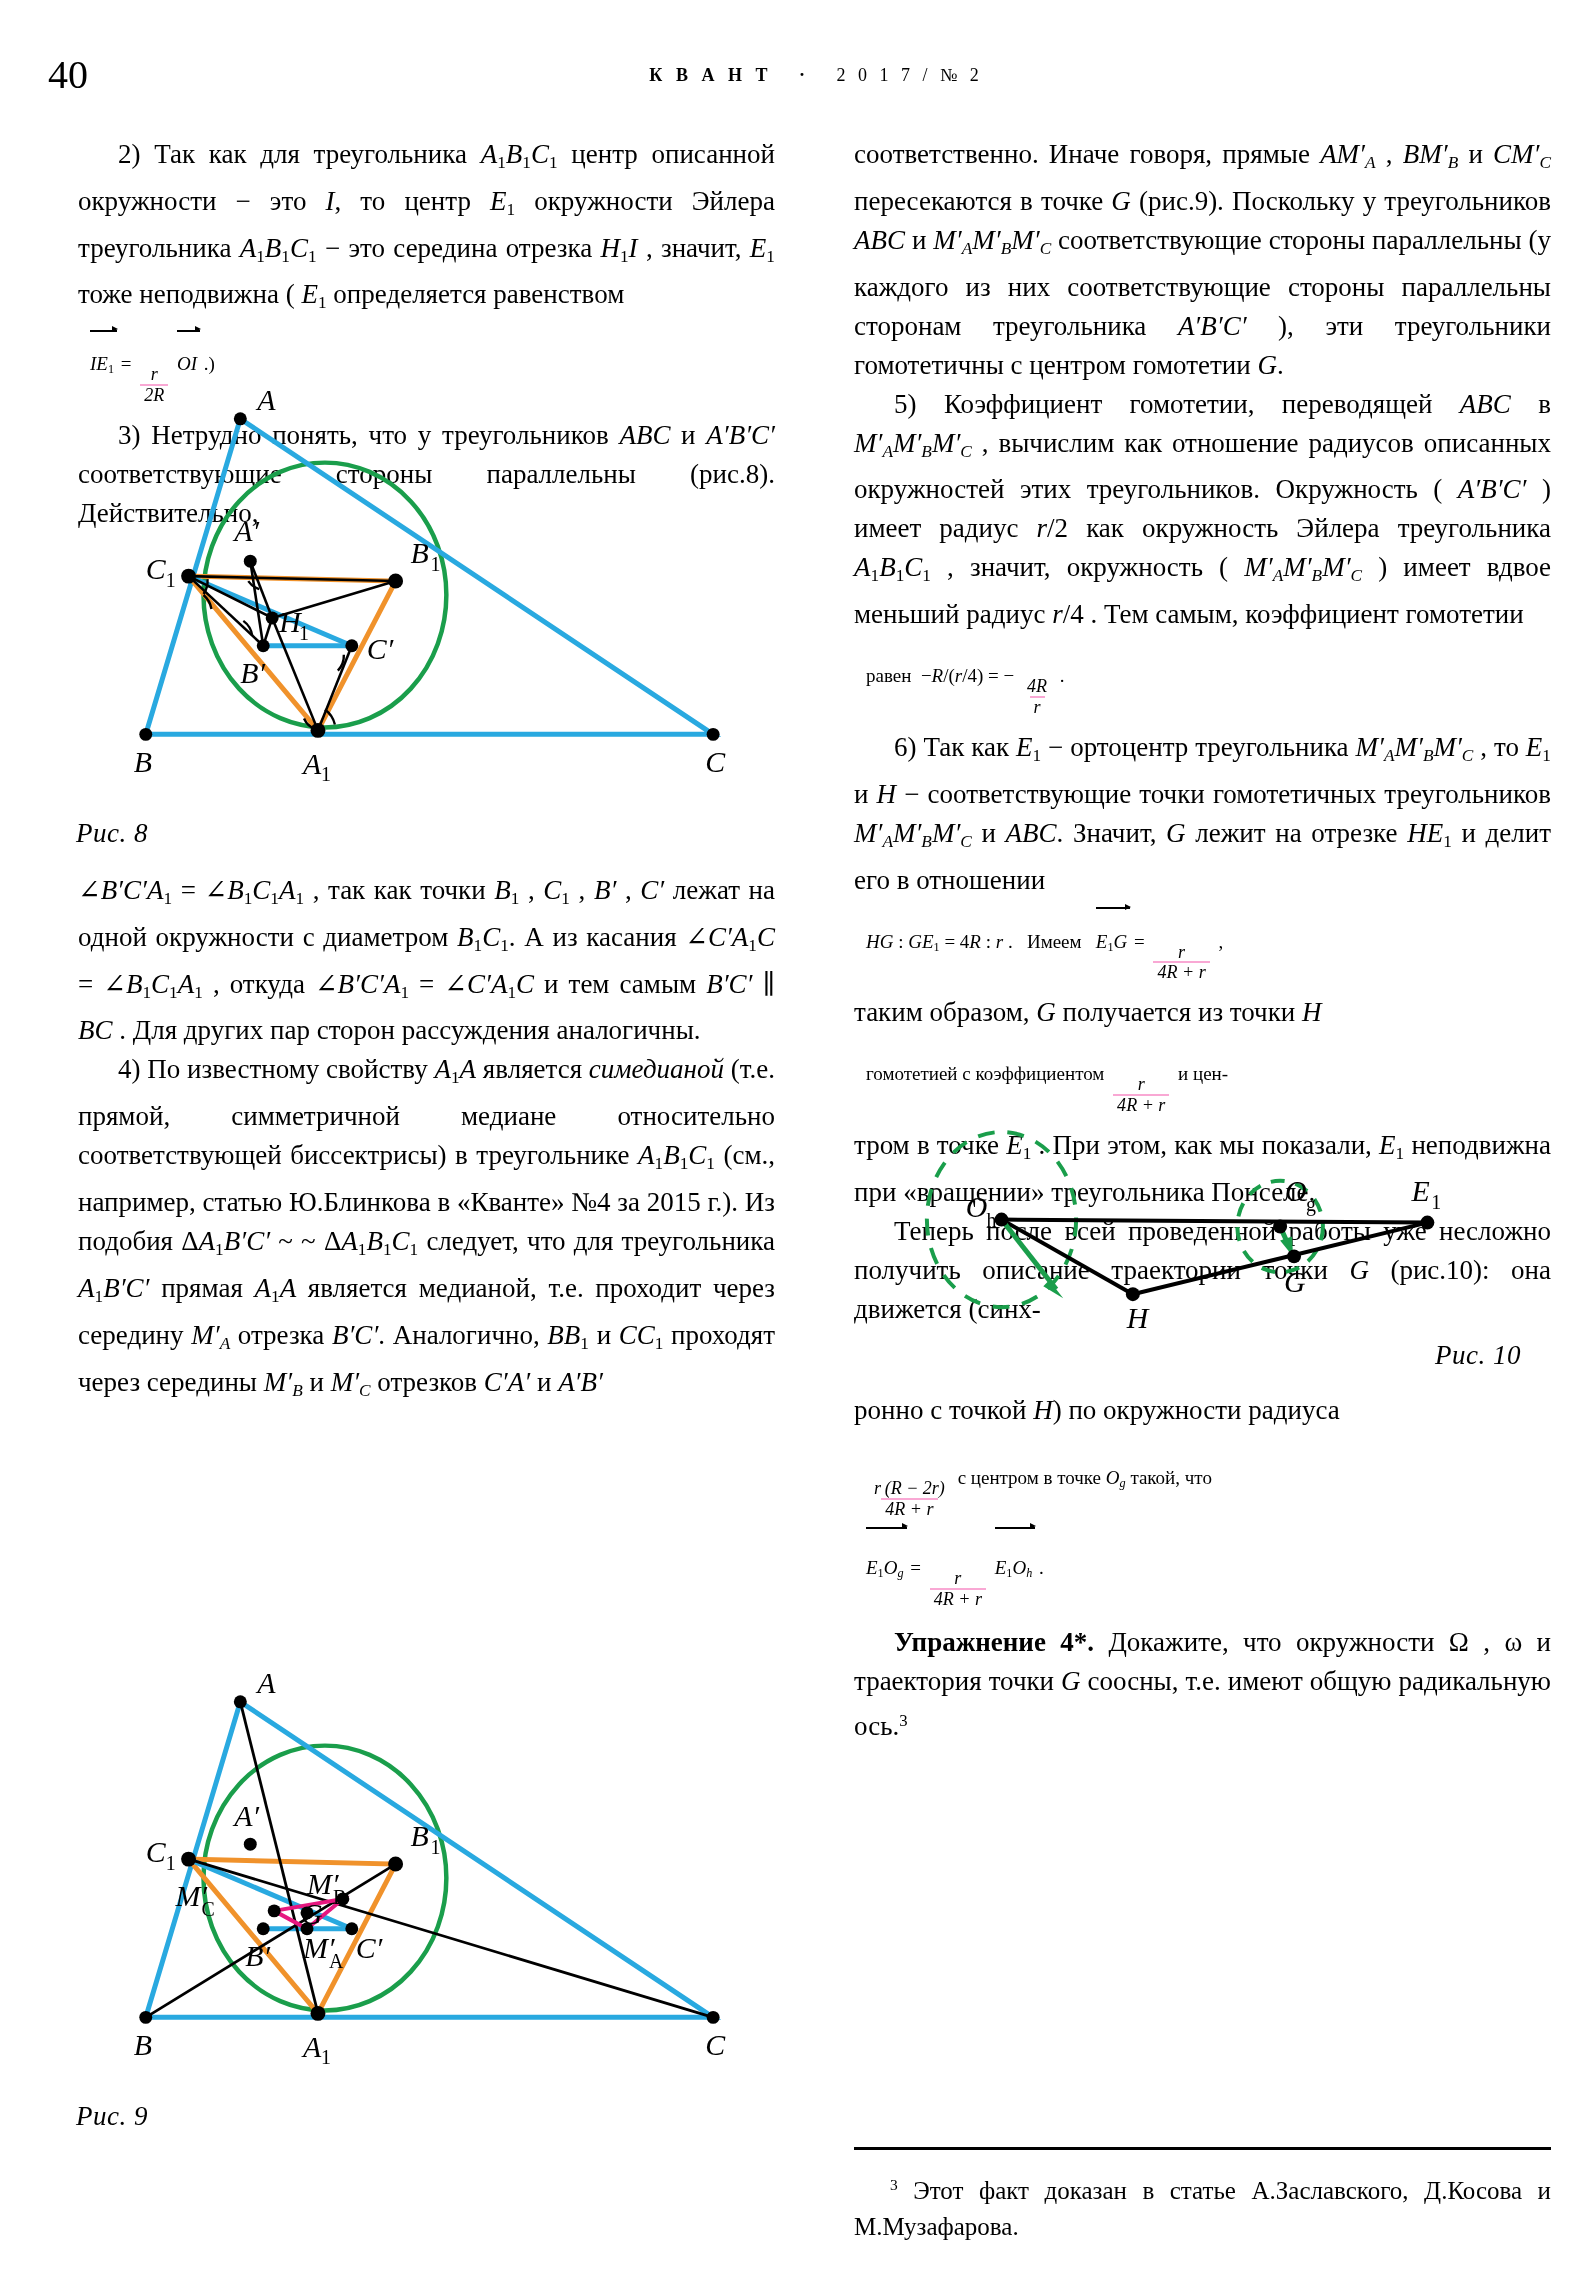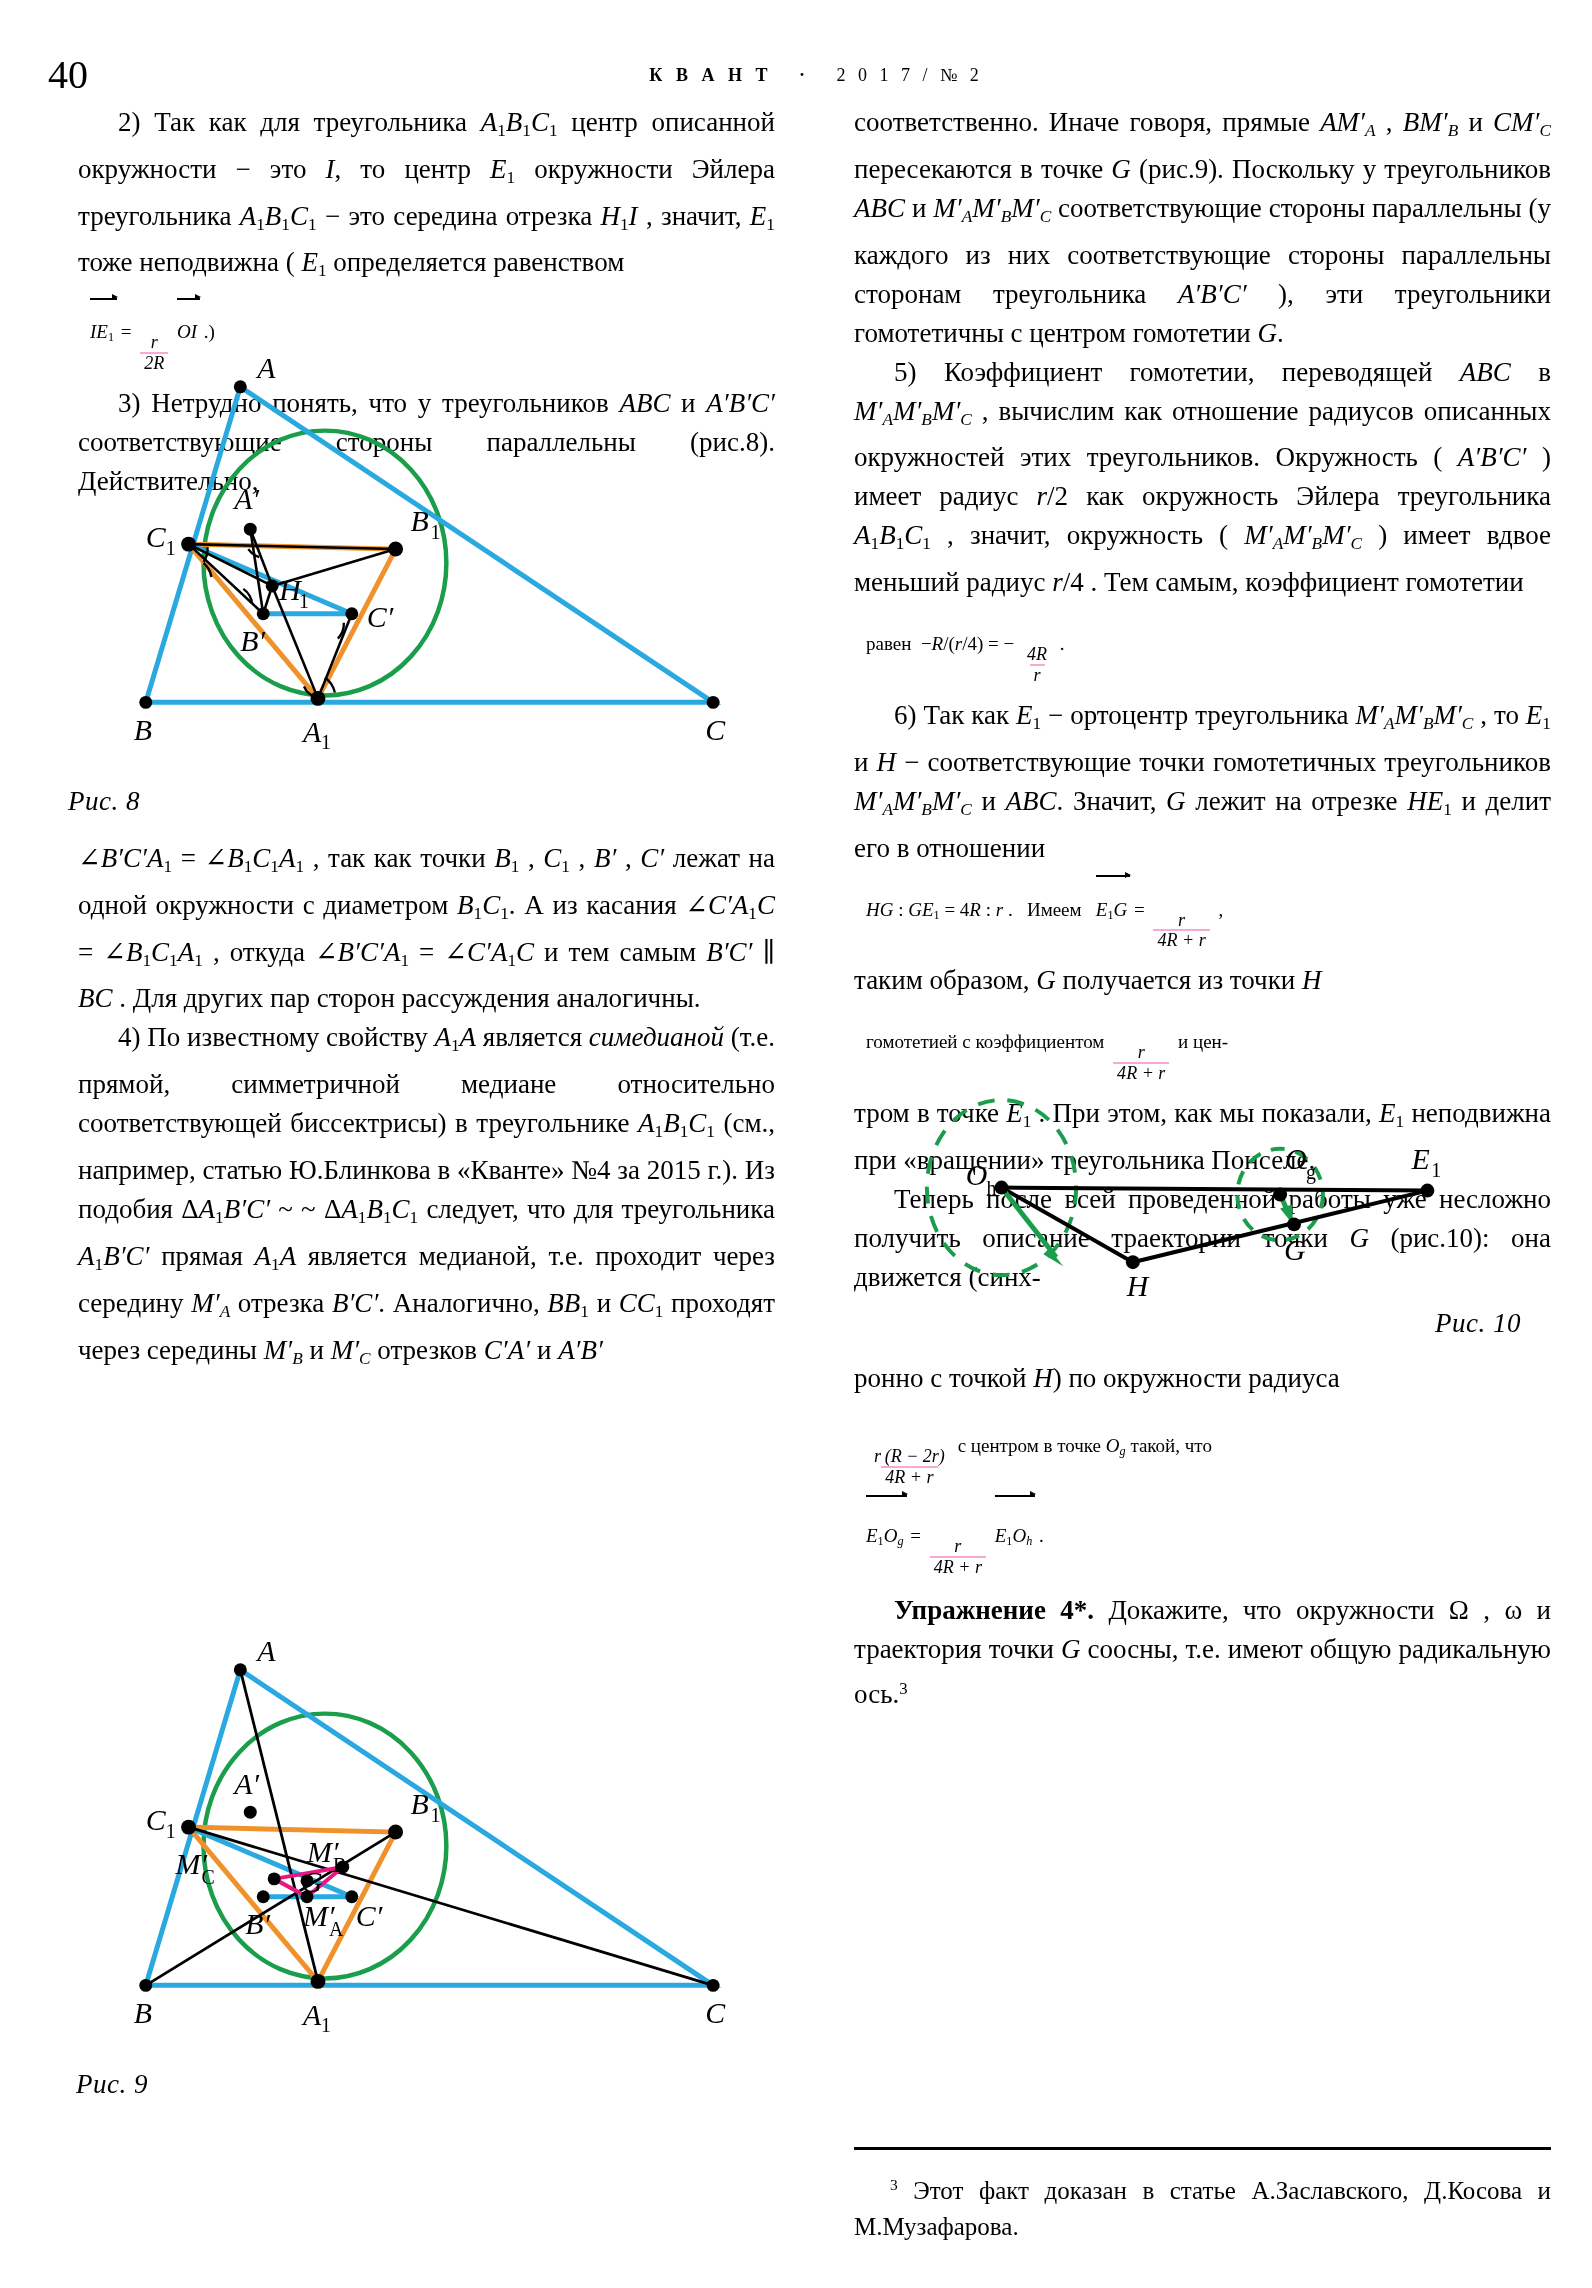--- a/index.html
+++ b/index.html
@@ -46,21 +46,21 @@
     font-weight: bold;
     padding-left: 40px;
     box-sizing: border-box;
   }
   .running-head .rh-sep { font-weight: bold; }
   .running-head .rh-year { font-weight: normal; letter-spacing: 4px; }
 
   
   .col {
     position: absolute;
-    top: 103px;
+    top: 135px;
     width: 697px;
   }
   .col-left  { left: 78px; }
   .col-right { left: 854px; }
 
   p.tx {
     margin: 0 0 0 0;
     font-size: 27px;
     line-height: 39px;
     text-align: justify;
@@ -262,21 +262,21 @@
         <text class="lbl" x="344" y="180">B</text>
         <text class="lbl-sub" x="364" y="188">1</text>
         <text class="lbl" x="78" y="196">C</text>
         <text class="lbl-sub" x="98" y="204">1</text>
         <text class="lbl" x="167" y="158">A′</text>
         <text class="lbl" x="173" y="300">B′</text>
         <text class="lbl" x="300" y="276">C′</text>
         <text class="lbl" x="212" y="249">H</text>
         <text class="lbl-sub" x="232" y="257">1</text>
       </svg>
-      <div class="figcap" style="margin-top:6px; ">Рис. 8</div>
+      <div class="figcap" style="margin-top:6px; margin-left:8px;">Рис. 8</div>
     </div>
 
     <div style="position:absolute; left:0; top:736px; width:697px;">
       <p class="tx cont">
         ∠<span class="mi">B′C′A</span><sub>1</sub> = ∠<span class="mi">B</span><sub>1</sub><span class="mi">C</span><sub>1</sub><span class="mi">A</span><sub>1</sub>&nbsp;, так как точки
         <span class="mi">B</span><sub>1</sub>&nbsp;, <span class="mi">C</span><sub>1</sub>&nbsp;,
         <span class="mi">B′</span>&nbsp;, <span class="mi">C′</span> лежат на одной окружности с диаметром
         <span class="mi">B</span><sub>1</sub><span class="mi">C</span><sub>1</sub>. А из касания
         ∠<span class="mi">C′A</span><sub>1</sub><span class="mi">C</span> = ∠<span class="mi">B</span><sub>1</sub><span class="mi">C</span><sub>1</sub><span class="mi">A</span><sub>1</sub>&nbsp;,
         откуда ∠<span class="mi">B′C′A</span><sub>1</sub> = ∠<span class="mi">C′A</span><sub>1</sub><span class="mi">C</span>

